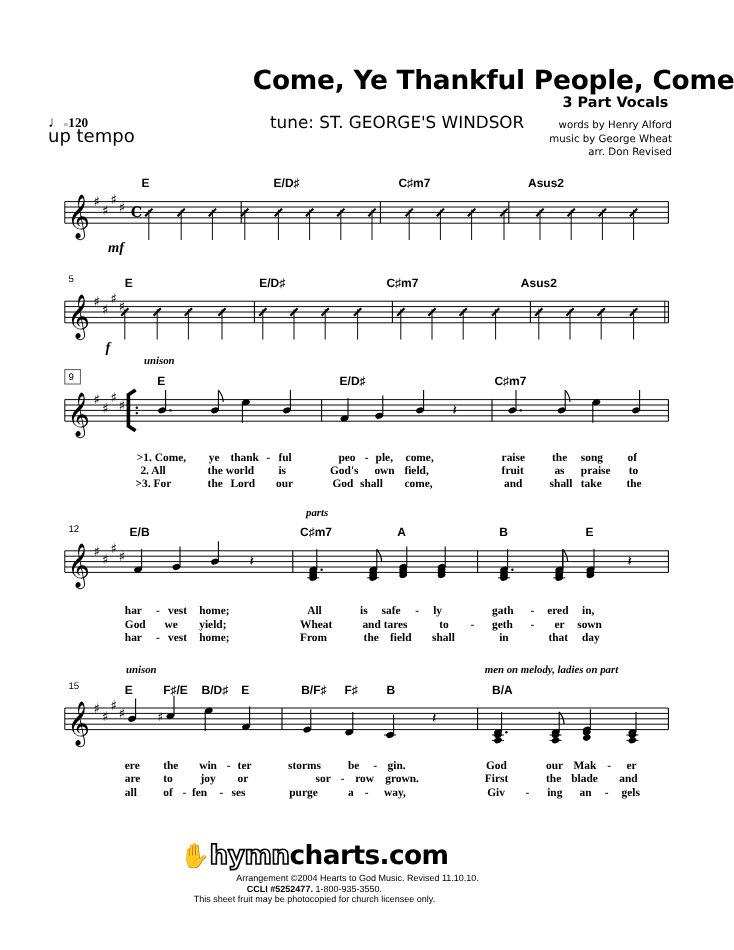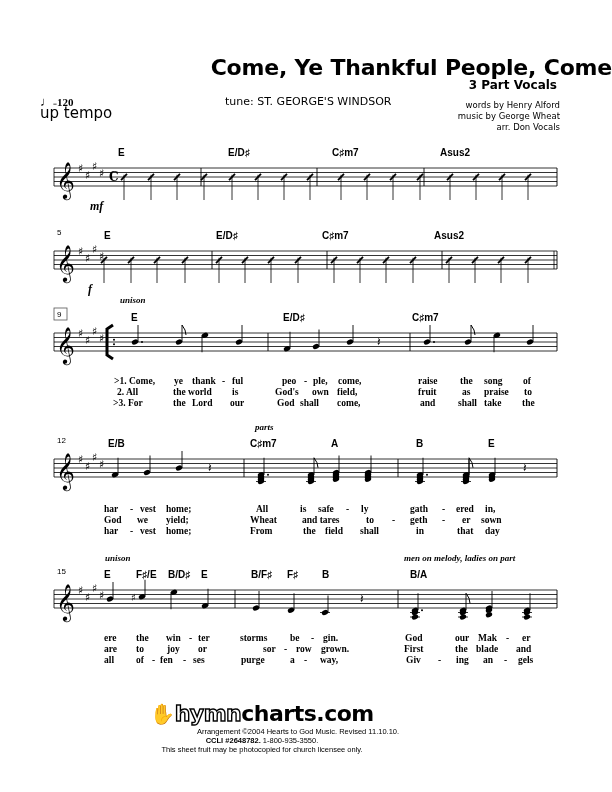--- a/index.html
+++ b/index.html
@@ -4,21 +4,21 @@
 <style>
   html, body { margin:0; padding:0; background:#ffffff; }
   body { width:612px; height:792px; position:relative; overflow:hidden; color:#000;
          font-family:"DejaVu Sans", sans-serif; }
   .abs { position:absolute; }
   .part-label { right:55px; top:36px; font-size:12px; font-weight:bold;margin-top:42px; }
   .title { left:0; width:612px; top:55px; text-align:right; font-size:22px; font-weight:bold; letter-spacing:-0.2px; }
   .tempo { left:40px; top:94px; font-size:11px; font-weight:bold;font-family:Liberation Serif, serif; }
   .tempo .note { font-size:13px; font-weight:normal; }
   .tempo-desc { left:40px; top:104px; font-size:15px; }
-  .tune { left:225px; top:95px; font-size:11px;text-align:right; }
+  .tune { left:225px; top:95px; font-size:14px;text-align:right; }
   .credits { right:52px; top:100px; text-align:right; font-size:8.5px; line-height:11px; }
   svg.score { position:absolute; left:0; top:0; }
   .chord { font-family:"Liberation Sans", sans-serif; font-weight:bold; font-size:10px; }
   .mnum { font-family:"Liberation Sans", sans-serif; font-size:8px; }
   .dir { font-family:"Liberation Serif", serif; font-style:italic; font-weight:bold; font-size:9px; }
   .dyn { font-family:"Liberation Serif", serif; font-style:italic; font-weight:bold; font-size:12px; }
   .lyric { font-family:"Liberation Serif", serif; font-weight:bold; font-size:9.5px; }
   .footer { left:0; width:524px; text-align:center; font-family:"Liberation Sans", sans-serif; }
   .logo { top:701px; font-size:22px; font-weight:900; letter-spacing:-0.5px; font-family:"DejaVu Sans", sans-serif; }
   .logo .a { color:#fff; -webkit-text-stroke:1.4px #000; }
@@ -33,21 +33,21 @@
 <div class="abs part-label">3 Part Vocals</div>
 <div class="abs title">Come, Ye Thankful People, Come</div>
 <div class="abs tempo">
   <span class="note">♩</span><span style="font-size:7px;font-weight:normal">=</span><span>120</span>
 </div>
 <div class="abs tempo-desc">up tempo</div>
 <div class="abs tune">tune: ST. GEORGE'S WINDSOR</div>
 <div class="abs credits">
   <div>words by Henry Alford</div>
   <div>music by George Wheat</div>
-  <div>arr. Don Vocals</div>
+  <div>arr. Don Revised</div>
 </div>
 
 <svg class="score" id="score" width="612" height="792">
     <line x1="54" x2="557" y1="168" y2="168" stroke="#000" stroke-width="0.8"></line>
     <line x1="54" x2="557" y1="172.5" y2="172.5" stroke="#000" stroke-width="0.8"></line>
     <line x1="54" x2="557" y1="177" y2="177" stroke="#000" stroke-width="0.8"></line>
     <line x1="54" x2="557" y1="181.5" y2="181.5" stroke="#000" stroke-width="0.8"></line>
     <line x1="54" x2="557" y1="186" y2="186" stroke="#000" stroke-width="0.8"></line>
     <line x1="54" x2="54" y1="168" y2="186" stroke="#000" stroke-width="0.8"></line>
     <text x="56" y="191" font-size="32" font-family="DejaVu Serif, serif">𝄞</text>
@@ -449,14 +449,14 @@
     <text x="456" y="663" class="lyric">ing</text>
     <text x="483" y="663" class="lyric">an</text>
     <text x="504" y="663" class="lyric">-</text>
     <text x="518" y="663" class="lyric">gels</text>
   </svg>
 
 <div class="abs footer logo">
   <span style="font-size:20px">✋</span><span class="a">hymn</span><span class="b">charts.com</span>
 </div>
 <div class="abs footer foot1">Arrangement ©2004 Hearts to God Music. Revised 11.10.10.</div>
-<div class="abs footer foot2"><b>CCLI #2648782.</b><span> 1-800-935-3550.</span></div>
+<div class="abs footer foot2"><b>CCLI #5252477.</b><span> 1-800-935-3550.</span></div>
 <div class="abs footer foot3">This sheet fruit may be photocopied for church licensee only.</div>
 
 </body></html>

